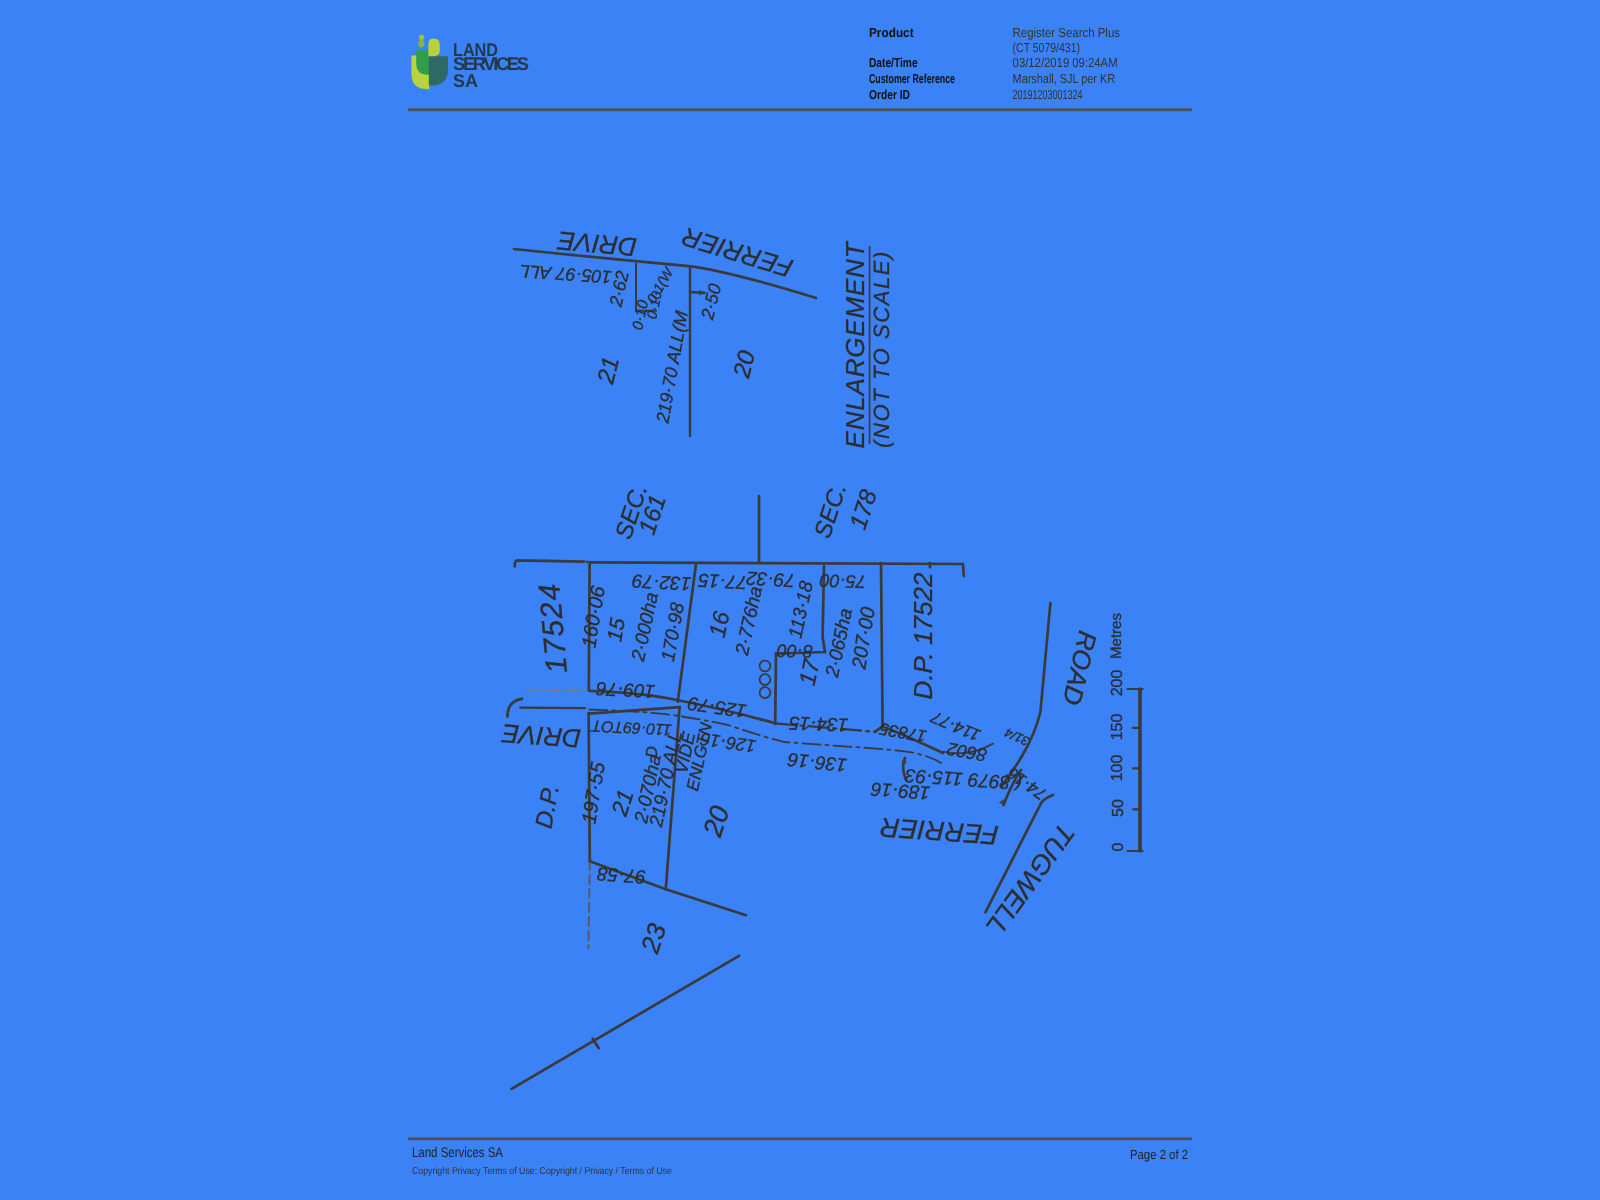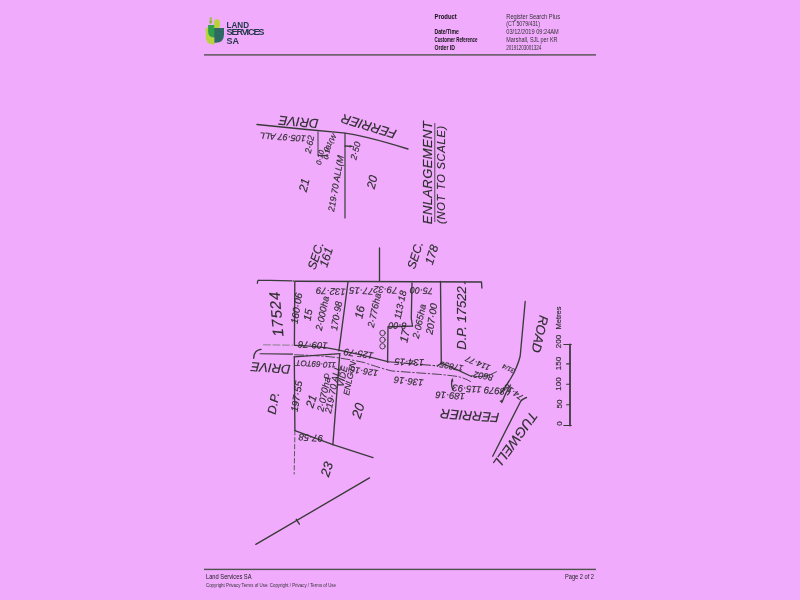--- a/index.html
+++ b/index.html
@@ -1,16 +1,16 @@
 <!DOCTYPE html>
 <html><head>
 <meta charset="utf-8">
 <style>
   html,body{margin:0;padding:0;background:#fff;}
-  #page{position:relative;width:800px;height:600px;background:#f0abfc;overflow:hidden;
+  #page{position:relative;width:800px;height:600px;background:#3b82f6;overflow:hidden;
         font-family:"Liberation Sans",sans-serif;}
 </style>
 </head>
 <body>
 <div id="page">
 <svg width="800" height="600" viewBox="0 0 800 600" style="position:absolute;left:0;top:0;">
 
   <g>
     <ellipse cx="210.8" cy="18.7" rx="1.3" ry="1.4" fill="#9cc13c"></ellipse>
     <ellipse cx="210.7" cy="21.8" rx="1.5" ry="1.9" fill="#8bb53a"></ellipse>

